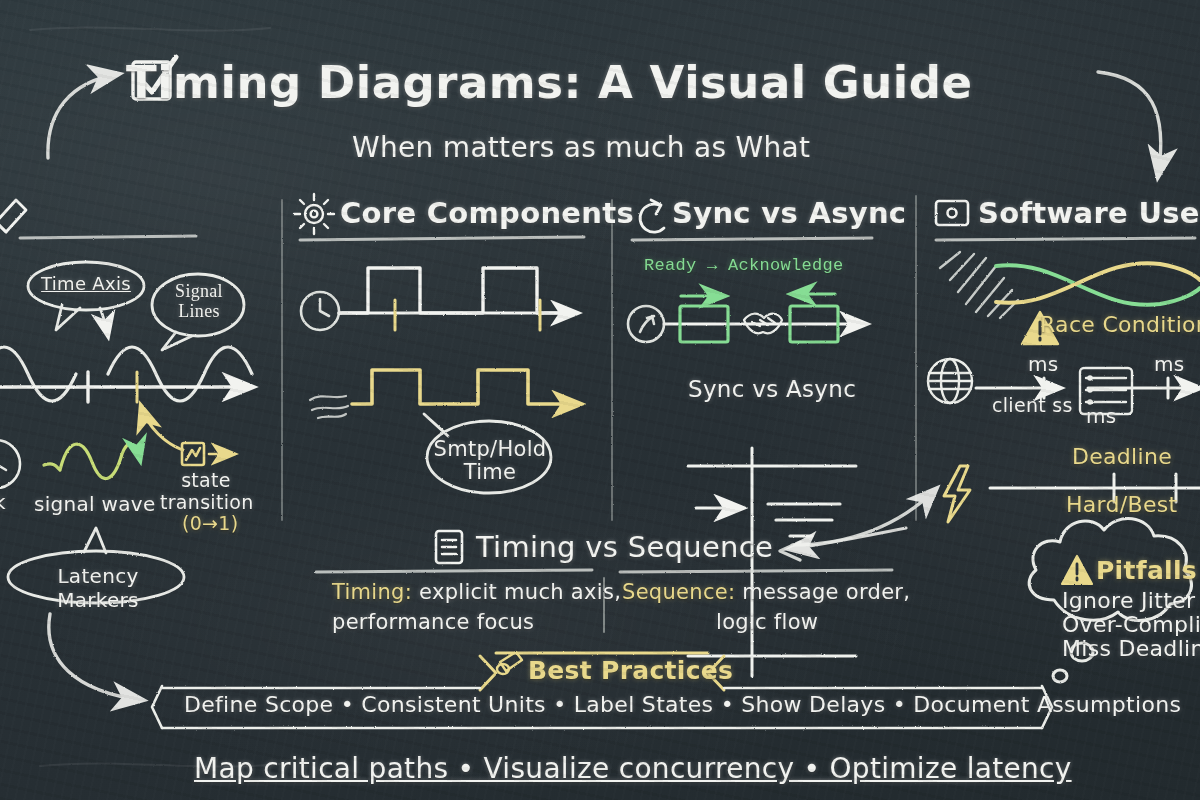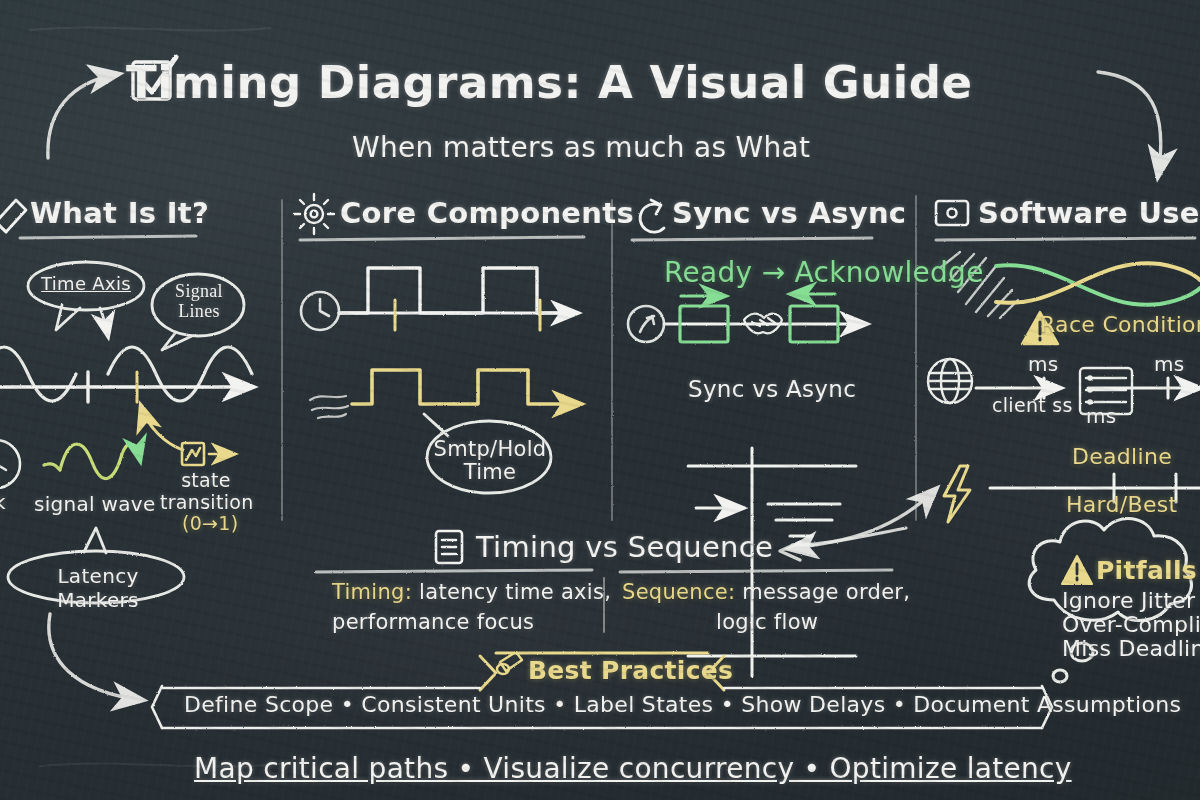--- a/index.html
+++ b/index.html
@@ -345,50 +345,49 @@
         <path d="M40,766 C120,758 200,772 280,764"></path>
         <path d="M760,782 C840,774 920,788 1000,780"></path>
         <path d="M30,30 C110,22 190,36 270,28"></path>
       </g>
     </g>
   </svg>
 
   <div class="tx" id="title">Timing Diagrams: A Visual Guide</div>
   <div class="tx" id="subtitle">When matters as much as What</div>
 
-  <div class="tx sechdr" style="left:30px; top:196px;">What Is It?</div>
   <div class="tx sechdr" style="left:340px; top:196px;">Core Components</div>
   <div class="tx sechdr" style="left:672px; top:196px;">Sync vs Async</div>
   <div class="tx sechdr" style="left:978px; top:196px;">Software Use C</div>
 
   <div class="tx bub" style="left:38px; top:273px; width:96px;text-decoration:underline;">Time Axis</div>
   <div class="tx bub" style="left:166px; top:281px; width:66px; line-height:1.12;font-family:Liberation Serif, serif;">Signal<br>Lines</div>
   <div class="tx mini" style="left:-6px; top:490px; font-size:20px;">k</div>
   <div class="tx mini" style="left:34px; top:492px; font-size:20px;">signal wave</div>
   <div class="tx bub" style="left:160px; top:470px; width:92px; line-height:1.14; font-size:19px;">state<br>transition</div>
   <div class="tx yl" style="left:182px; top:512px; font-size:19px;">(0→1)</div>
   <div class="tx bub" style="left:18px; top:564px; width:160px; font-size:20px;">Latency Markers</div>
 
   <div class="tx bub" style="left:430px; top:438px; width:120px; line-height:1.1; font-size:21px;">Smtp/Hold<br>Time</div>
 
-  <div class="tx gr" style="left:664px; top:256px; font-size:28px;">Ready → Acknowledge</div>
+  <div class="tx gr" style="left:644px; top:256px; font-size:17px;font-family:Liberation Mono, monospace;">Ready → Acknowledge</div>
   <div class="tx" style="left:688px; top:376px; font-size:23px;">Sync vs Async</div>
 
   <div class="tx yl" style="left:1040px; top:312px; font-size:22px;">Race Condition</div>
   <div class="tx" style="left:1028px; top:352px; font-size:20px;">ms</div>
   <div class="tx" style="left:1154px; top:352px; font-size:20px;">ms</div>
   <div class="tx" style="left:1086px; top:404px; font-size:20px;">ms</div>
   <div class="tx" style="left:992px; top:394px; font-size:19px;">client ss</div>
   <div class="tx yl" style="left:1072px; top:444px; font-size:22px;text-align:right;">Deadline</div>
   <div class="tx yl" style="left:1066px; top:492px; font-size:22px;">Hard/Best</div>
 
   <div class="tx" style="left:476px; top:530px; font-size:29px; font-weight:400;">Timing vs Sequence</div>
   <div class="tx" style="left:332px; top:580px; font-size:21px;">
     <span class="yl">Timing:</span>
-    <span>latency time axis,</span>
+    <span>explicit much axis,</span>
   </div>
   <div class="tx" style="left:332px; top:610px; font-size:21px;">performance focus</div>
   <div class="tx" style="left:622px; top:580px; font-size:21px;">
     <span class="yl">Sequence:</span>
     <span>message order,</span>
   </div>
   <div class="tx" style="left:716px; top:610px; font-size:21px;">logic flow</div>
 
   <div class="tx yl" style="left:1096px; top:556px; font-size:25px; font-weight:700;">Pitfalls</div>
   <div class="tx" style="left:1062px; top:588px; font-size:22px;">Ignore Jitter</div>

